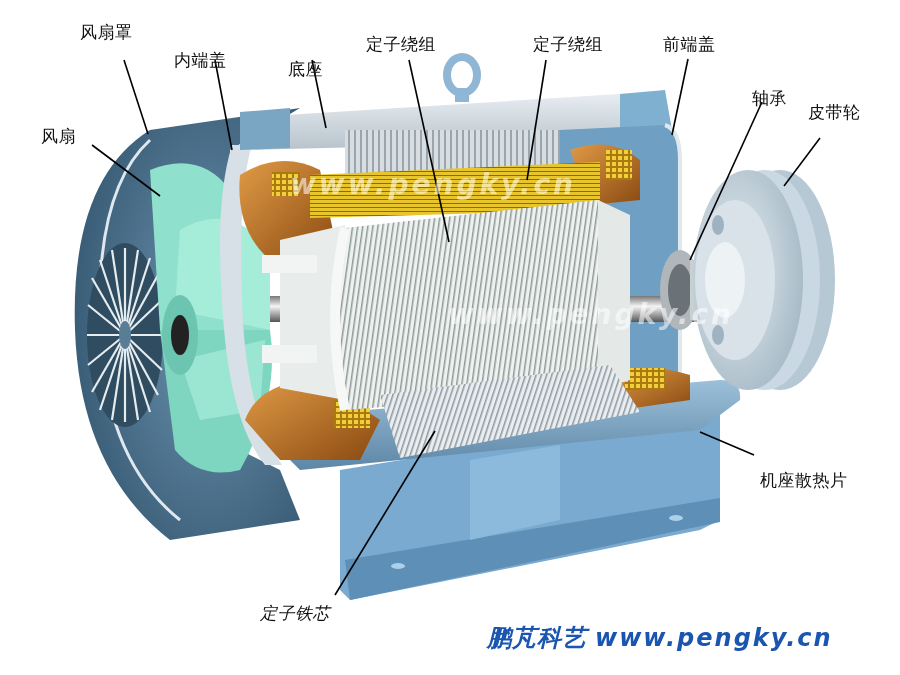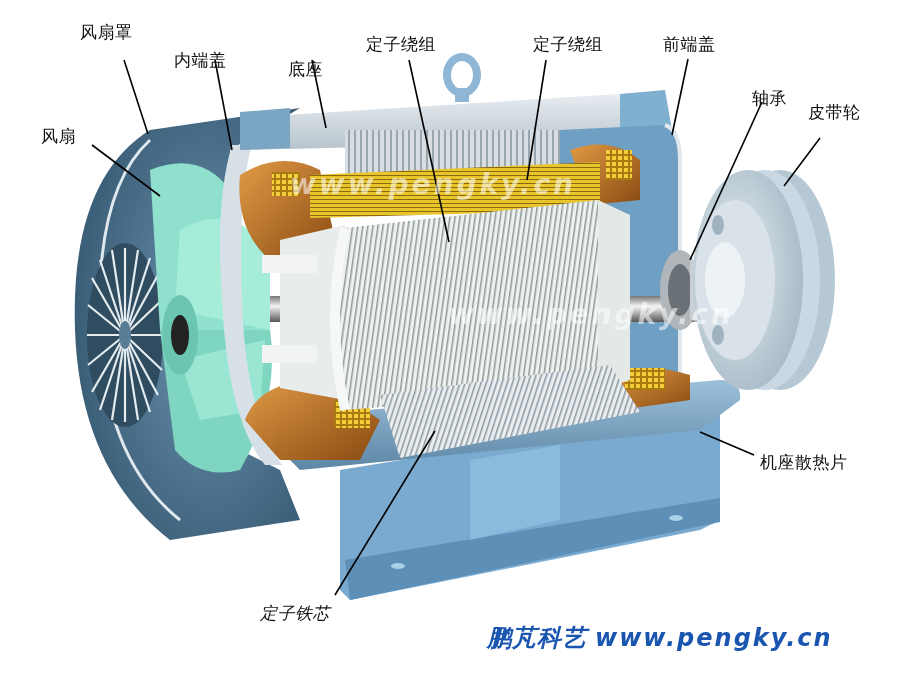--- a/index.html
+++ b/index.html
@@ -195,20 +195,20 @@
 
 <div class="label" style="left:80px;top:22px;">风扇罩</div>
 <div class="label" style="left:174px;top:50px;">内端盖</div>
 <div class="label" style="left:288px;top:22px;margin-top:37px;">底座</div>
 <div class="label" style="left:366px;top:34px;">定子绕组</div>
 <div class="label" style="left:533px;top:34px;">定子绕组</div>
 <div class="label" style="left:663px;top:34px;">前端盖</div>
 <div class="label" style="left:752px;top:88px;">轴承</div>
 <div class="label" style="left:808px;top:102px;">皮带轮</div>
 <div class="label" style="left:41px;top:126px;">风扇</div>
-<div class="label" style="left:760px;top:452px;">机座散热片</div>
+<div class="label" style="left:760px;top:470px;">机座散热片</div>
 <div class="label" style="left:260px;top:603px;font-style:italic;">定子铁芯</div>
 
 <div class="brand">
   <span>鹏芃科艺</span><span class="url">www.pengky.cn</span>
 </div>
 
 </div>
 
 </body></html>

